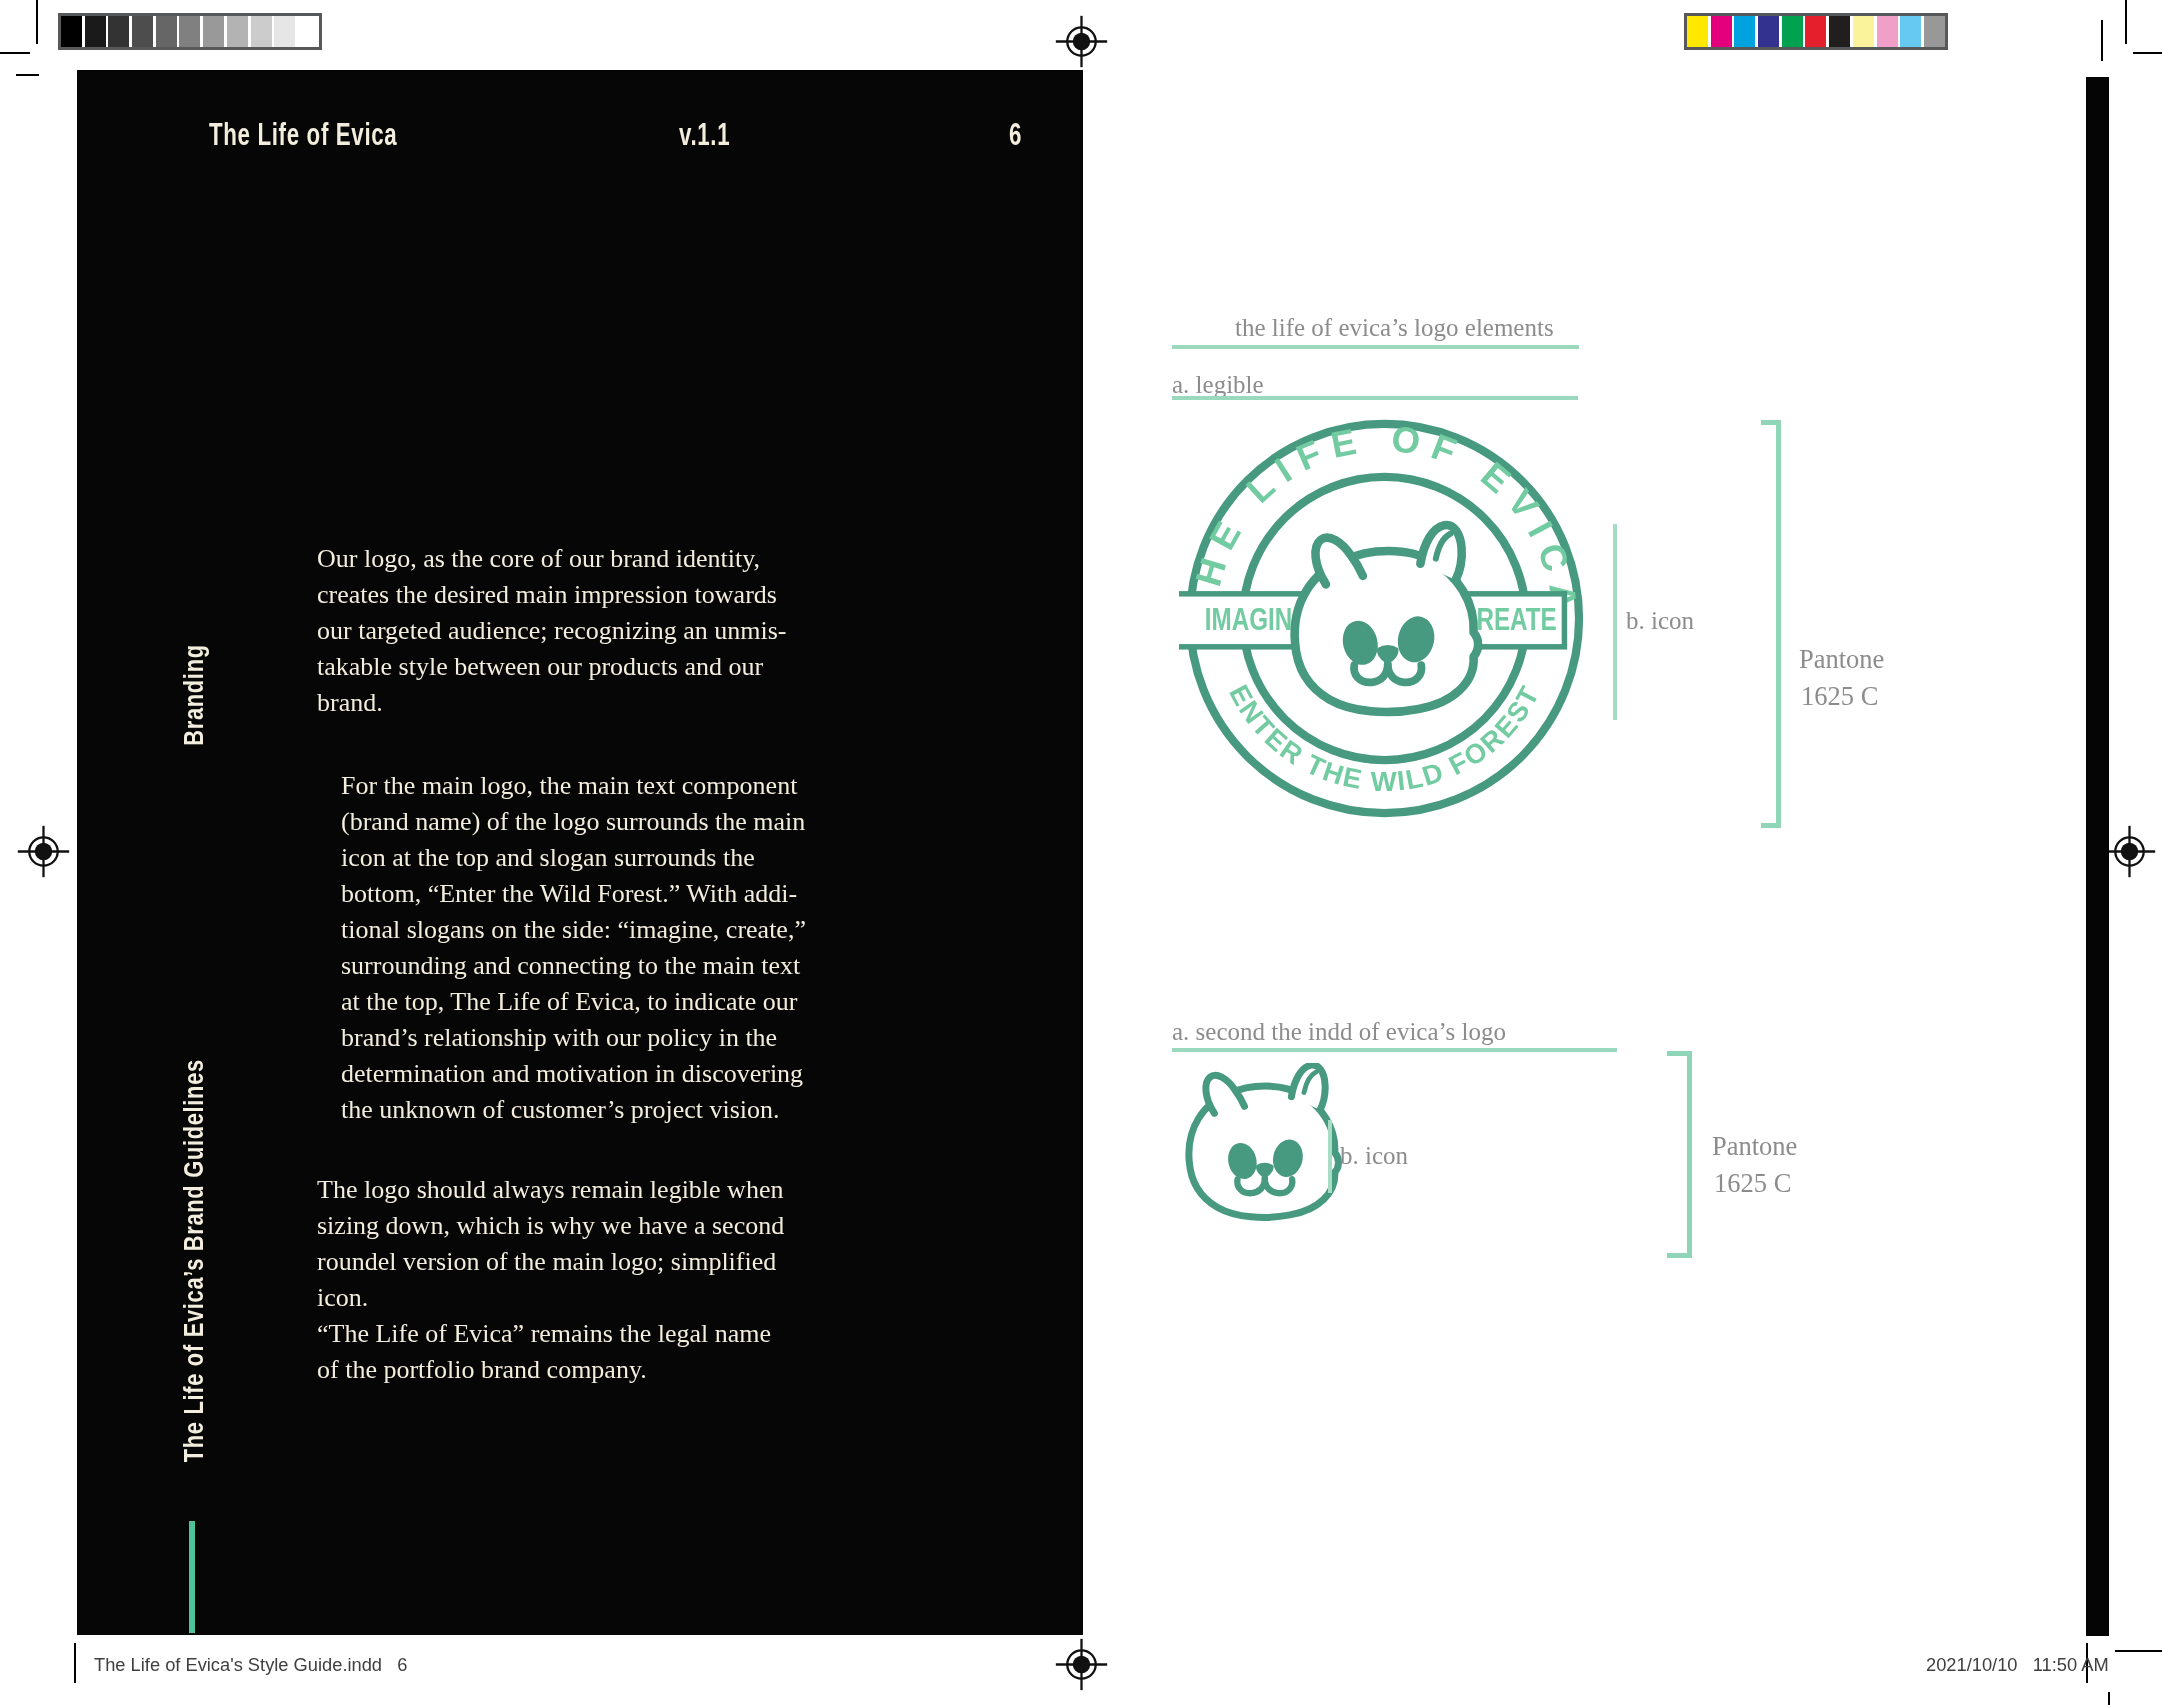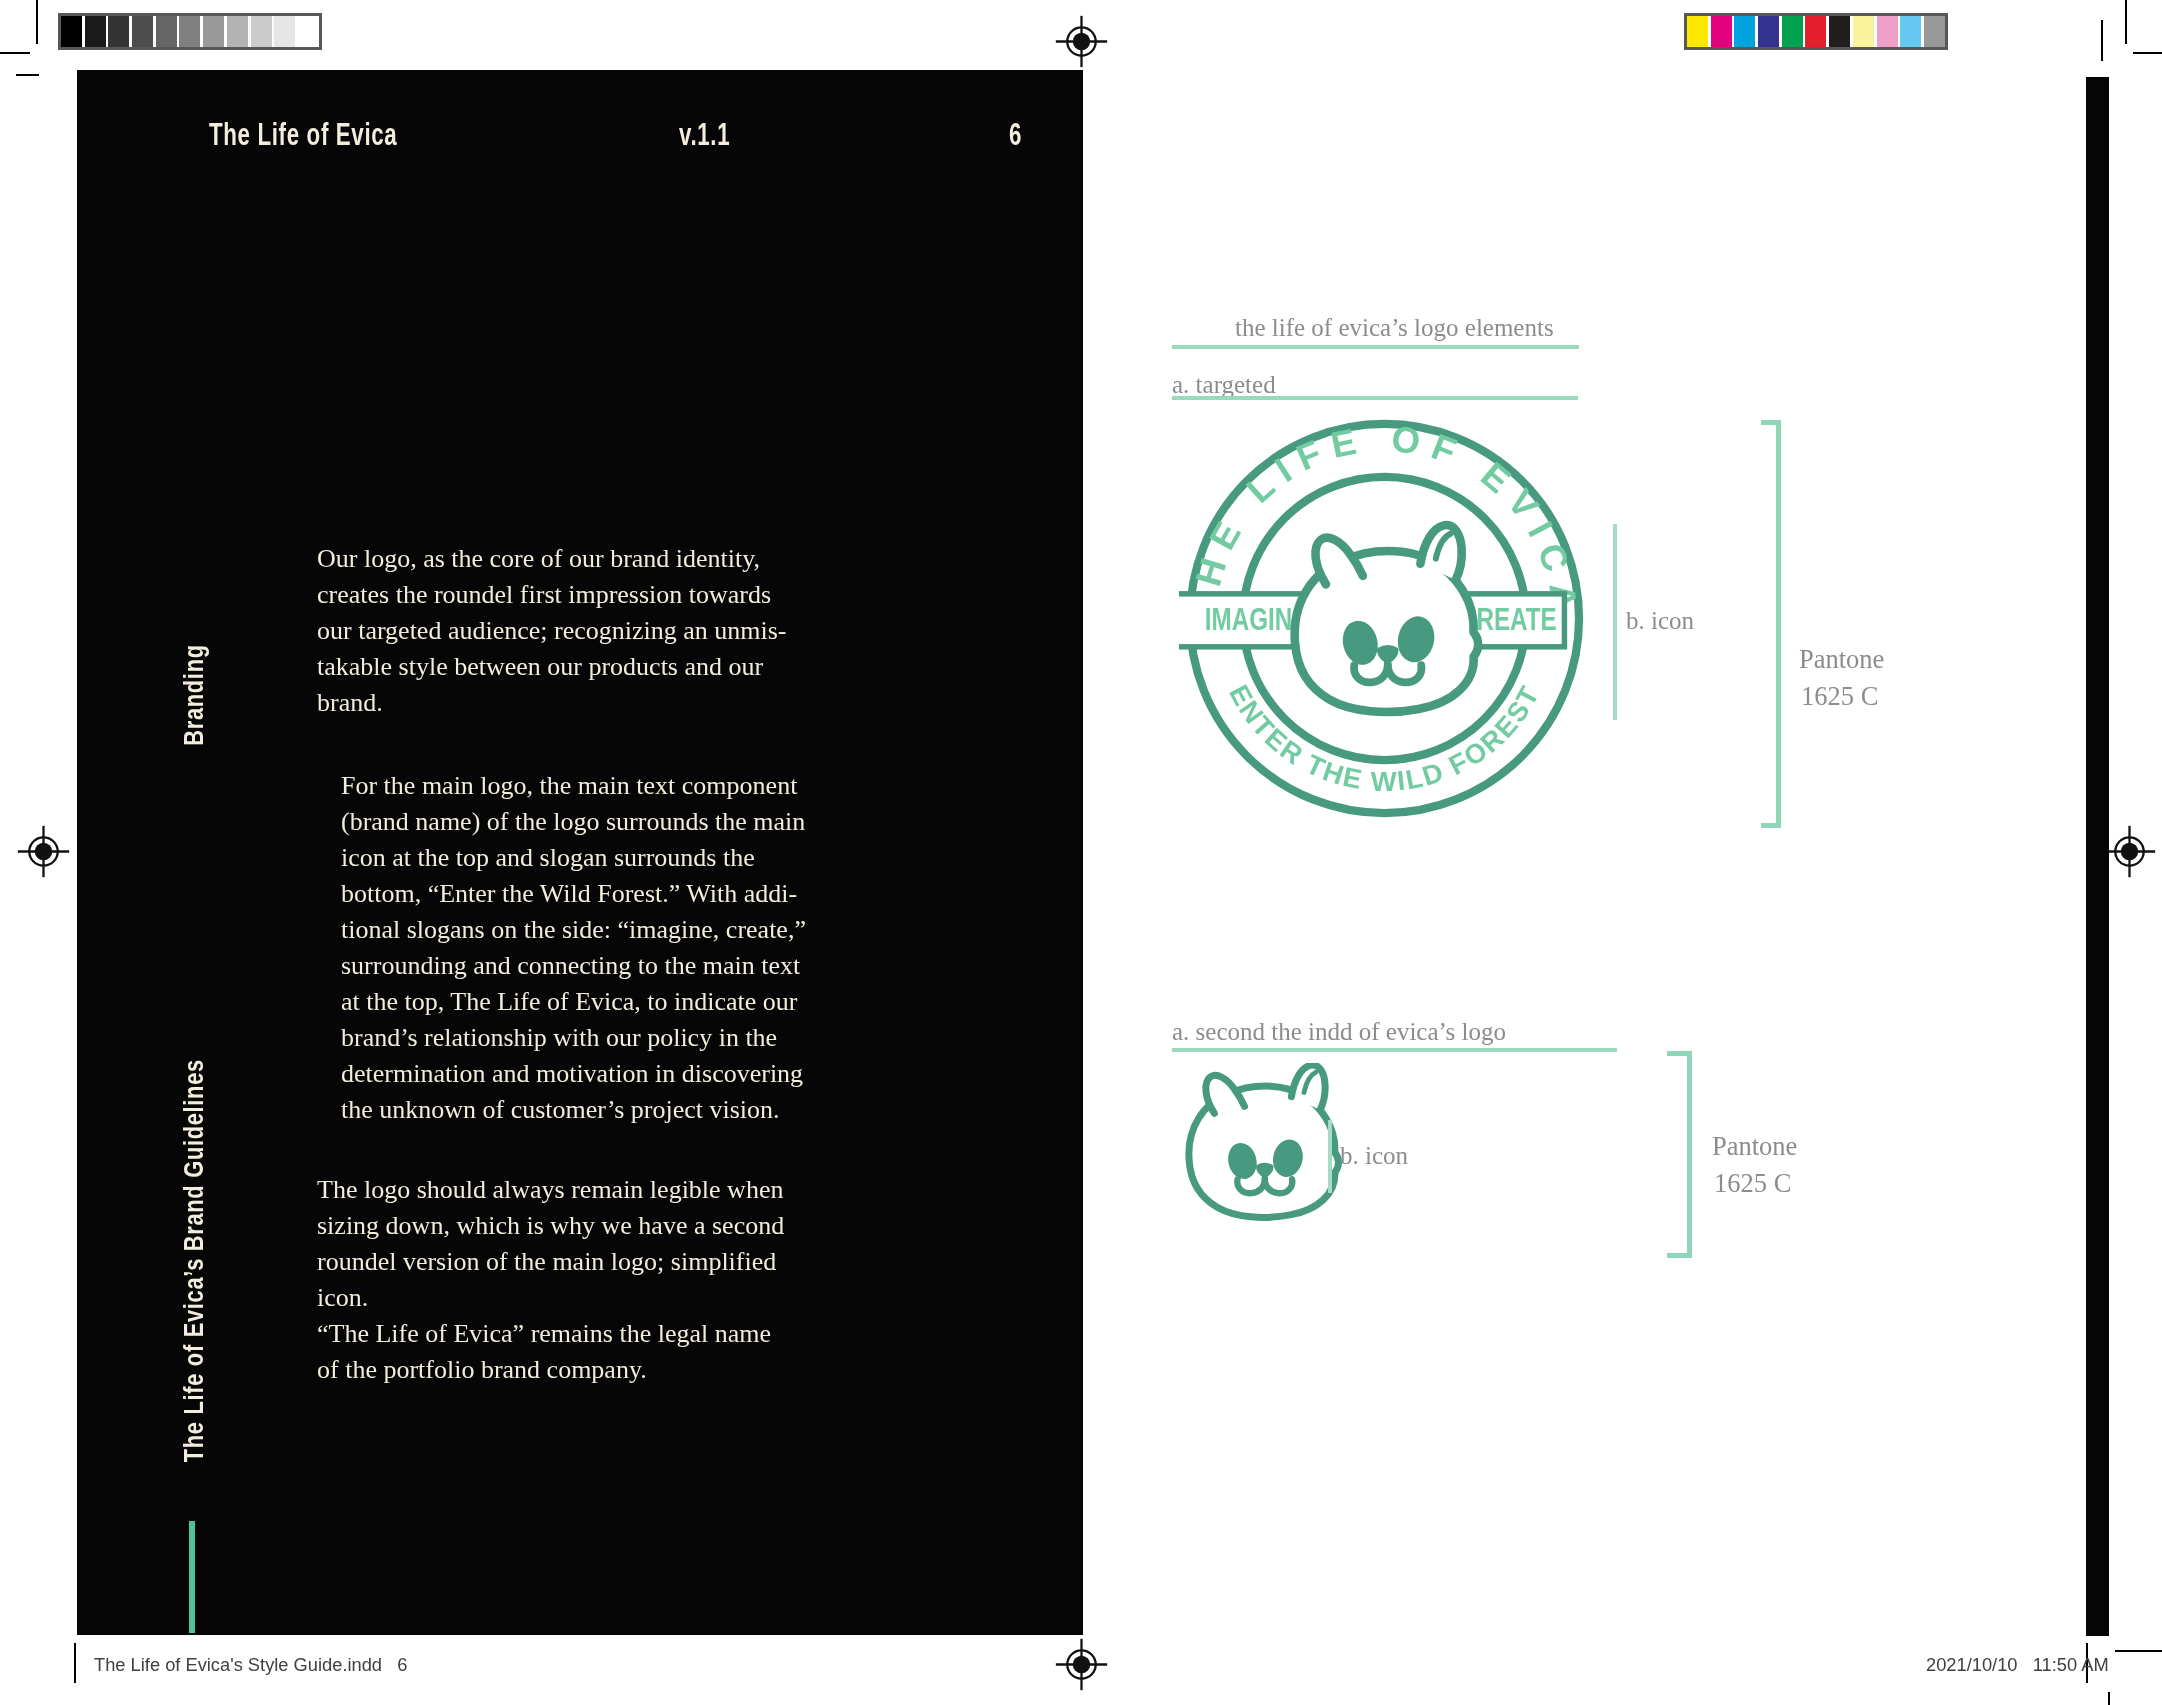--- a/index.html
+++ b/index.html
@@ -107,21 +107,21 @@
   <div id="left-page">
     <div class="hdr" style="left:132px;">
       <span class="cond">The Life of Evica</span></div>
     <div class="hdr" style="left:602px;">
       <span class="cond">v.1.1</span></div>
     <div class="hdr" style="left:932px;">
       <span class="cond">6</span></div>
 
 
     <div class="para" style="top:471px;">Our logo, as the core of our brand identity,
-creates the roundel first impression towards
+creates the desired main impression towards
 our targeted audience; recognizing an unmis-
 takable style between our products and our
 brand.</div>
     <div class="para" style="top:698px;margin-left:24px;">For the main logo, the main text component
 (brand name) of the logo surrounds the main
 icon at the top and slogan surrounds the
 bottom, “Enter the Wild Forest.” With addi-
 tional slogans on the side: “imagine, create,”
 surrounding and connecting to the main text
 at the top, The Life of Evica, to indicate our
@@ -135,21 +135,21 @@
 “The Life of Evica” remains the legal name
 of the portfolio brand company.</div>
 
     <div class="vlabel" style="left:-20px;top:609px;width:274px;transform:rotate(-90deg) scaleX(0.78);">Branding</div>
     <div class="vlabel" style="left:-121px;top:1191px;width:475px;transform:rotate(-90deg) scaleX(0.78);">The Life of Evica’s Brand Guidelines</div>
     <div class="abs" style="left:112px;top:1451px;width:6.4px;height:112px;background:#4FC19B;"></div>
   </div>
 
   <div class="gray-label" style="left:1235px;top:314px;text-align:center;">the life of evica’s logo elements</div>
   <div class="mint-rule" style="left:1172px;top:345px;width:407px;"></div>
-  <div class="gray-label" style="left:1172px;top:371px;">a. targeted</div>
+  <div class="gray-label" style="left:1172px;top:371px;">a. legible</div>
   <div class="mint-rule" style="left:1172px;top:396px;width:406px;"></div>
 
   <svg class="abs" style="left:1179px;top:413px;" width="411" height="411" viewBox="0 0 450 450">
     <defs>
       <g id="panda-head">
         <path d="M 16 140 C 12 94 36 56 74 44 C 100 30 150 28 176 46 C 204 60 226 92 224 128
                  C 231 136 231 148 224 156 C 226 186 200 210 160 217 C 124 224 82 221 56 206
                  C 30 191 18 168 16 140 Z" fill="#ffffff" stroke="#47997F" stroke-width="10" stroke-linejoin="round"></path>
         <path d="M 52 72 C 38 50 36 28 46 20 C 55 13 70 22 81 38 C 87 46 92 55 95 62" fill="#ffffff" stroke="#47997F" stroke-width="10" stroke-linecap="round"></path>
         <path d="M 162 48 C 166 24 176 6 190 3 C 201 1 209 13 210 30 C 211 44 208 57 203 67" fill="#ffffff" stroke="#47997F" stroke-width="10" stroke-linecap="round"></path>

